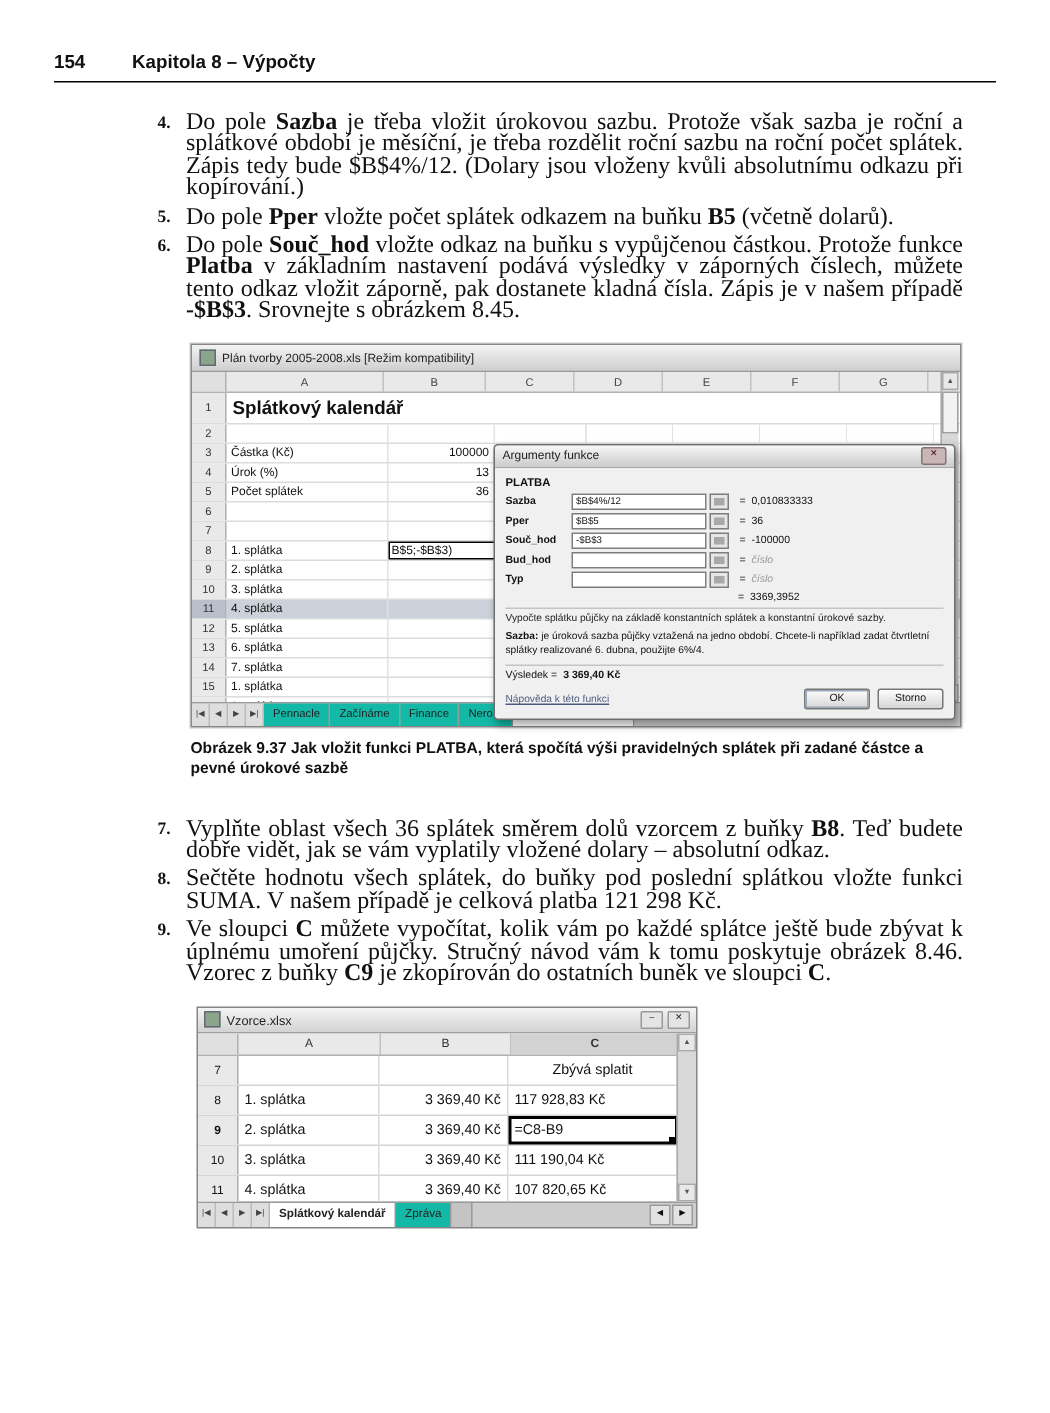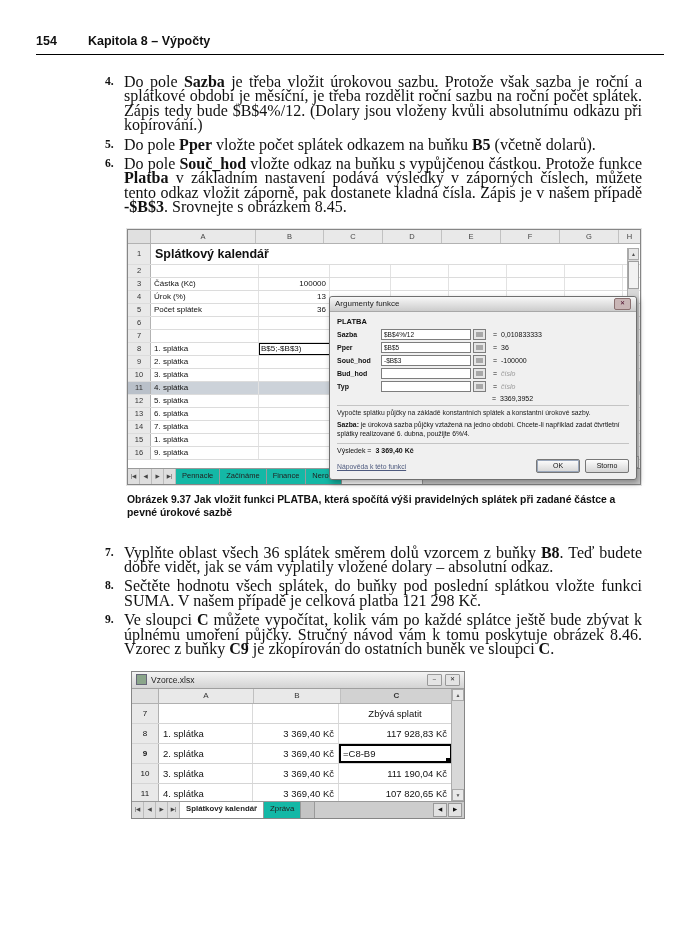--- a/index.html
+++ b/index.html
@@ -100,21 +100,21 @@
   .colhdr2{height:14px;display:flex;background:#e9e9e9;border-bottom:1px solid #b0b0b0;font-size:8px;color:#333;}
   .corner2{width:26px;flex:none;border-right:1px solid #b0b0b0;background:#e0e0e0;}
   .ch2{border-right:1px solid #c0c0c0;text-align:center;line-height:14px;}
   .ch2a{width:94px;} .ch2b{width:86px;} .ch2c{flex:1;border-right:none;}
   .selhdr{background:#d2d2d2;font-weight:bold;}
   .yr{display:flex;height:19px;border-bottom:1px solid #d5d5d5;font-size:9.5px;line-height:19px;}
   .yrn{width:26px;flex:none;background:#e9e9e9;border-right:1px solid #b0b0b0;text-align:center;font-size:8px;}
   .yc{border-right:1px solid #dadada;padding:0 4px;white-space:nowrap;overflow:hidden;}
   .ya{width:94px;box-sizing:border-box;}
   .yb{width:86px;box-sizing:border-box;text-align:right;}
-  .ycc{flex:1;text-align:right;}
+  .ycc{flex:1;text-align:left;}
   .ycc.left{text-align:center;}
   .ysel{outline:2px solid #000;outline-offset:-2px;position:relative;text-align:left;}
   .ysel::after{content:"";position:absolute;right:1px;bottom:1px;width:4px;height:4px;background:#000;}
   .tabbar2{height:16px;flex:none;background:#cdcdcd;border-top:1px solid #9a9a9a;display:flex;
            align-items:stretch;font-size:7.8px;}
   .tabstub{width:13px;background:#c4c4c4;border-right:1px solid #9a9a9a;}
   .hs{margin-left:auto;display:flex;align-items:center;padding-right:2px;}
   .hsbtn{width:12px;height:12px;border:1px solid #9a9a9a;background:#e2e2e2;font-size:5.5px;
          line-height:11px;text-align:center;margin-left:1px;}
 </style>
@@ -138,20 +138,24 @@
     <div class="li">
         <span class="num">5.</span>
         <div class="litext"><span>Do pole </span><span style="font-weight: bold;">Pper</span><span> vložte počet splátek odkazem na buňku </span><span style="font-weight: bold;">B5</span><span> (včetně dolarů).</span></div>
       </div>
     <div class="li">
         <span class="num">6.</span>
         <div class="litext"><span>Do pole </span><span style="font-weight: bold;">Souč_hod</span><span> vložte odkaz na buňku s vypůjčenou částkou. Protože funkce </span><span style="font-weight: bold;">Platba</span><span> v základním nastavení podává výsledky v záporných číslech, můžete tento odkaz vložit záporně, pak dostanete kladná čísla. Zápis je v našem případě </span><span style="font-weight: bold;">-$B$3</span><span>. Srovnejte s obrázkem 8.45.</span></div>
       </div>
 
     <div class="w1">
+      <div class="tbar">
+        <span class="appicon"></span>
+        <span>Plán tvorby 2005-2008.xls [Režim kompatibility]</span>
+      </div>
 
       <div class="colhdr">
         <div class="corner"></div>
         <div class="ch cha">A</div>
         <div class="ch chb">B</div>
         <div class="ch chc">C</div>
         <div class="ch chd">D</div>
         <div class="ch che">E</div>
         <div class="ch chf">F</div>
         <div class="ch chg">G</div>

